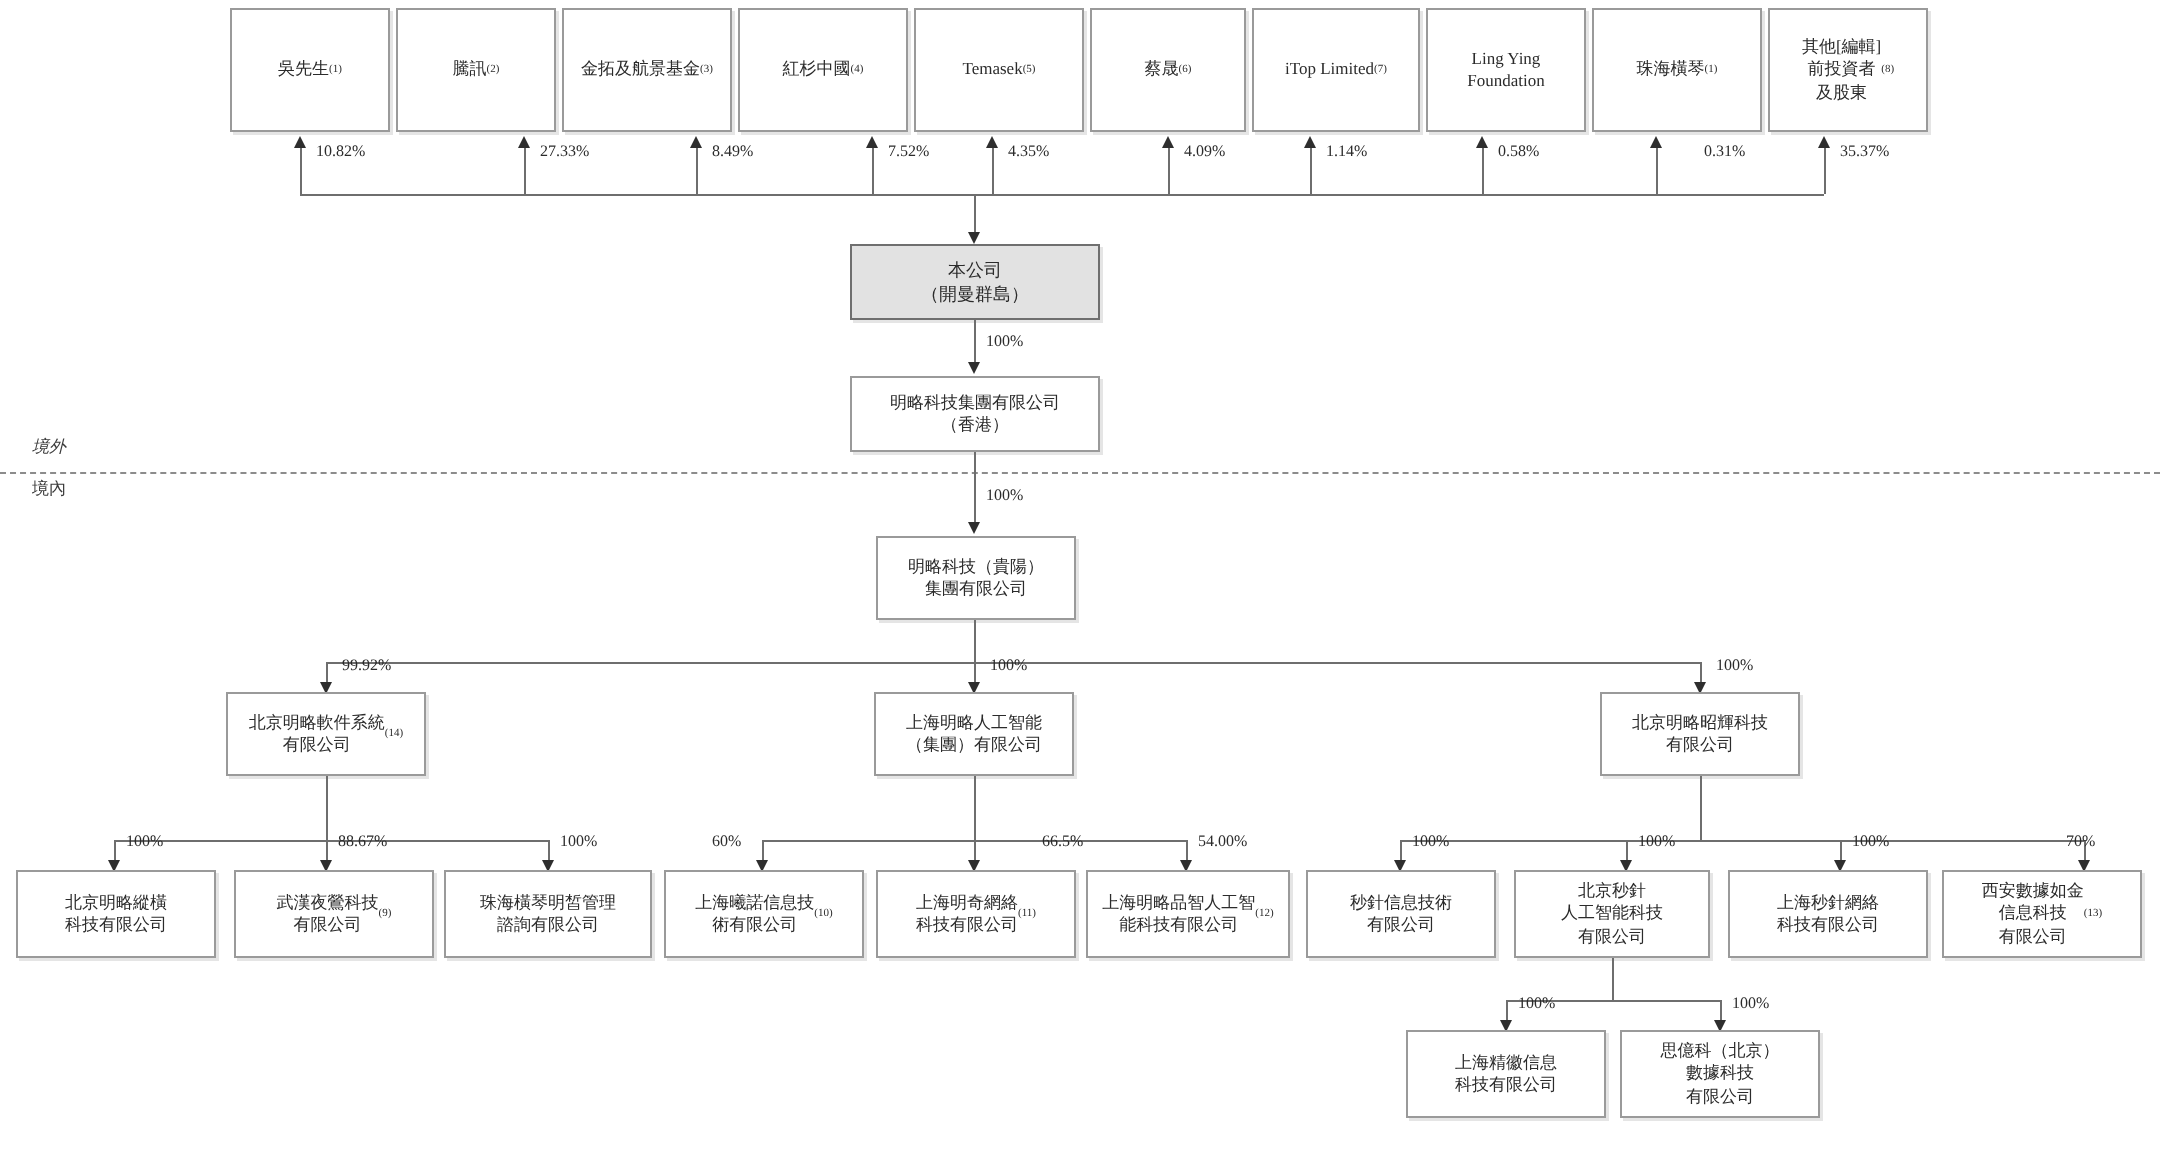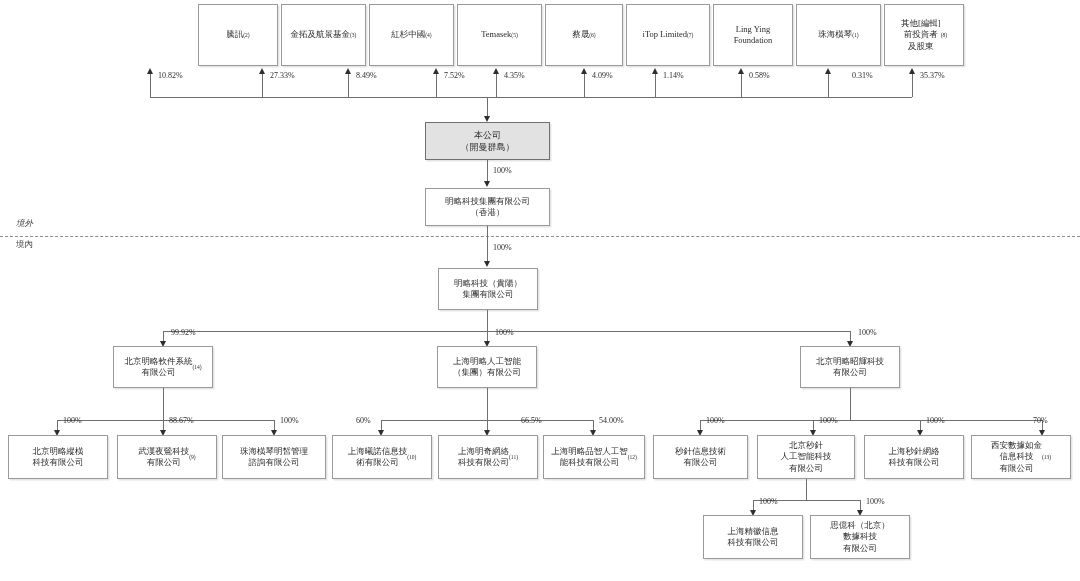--- a/index.html
+++ b/index.html
@@ -67,20 +67,24 @@
   }
   .juris{
     position:absolute;font-size:8.5px;color:#3a3a3a;white-space:nowrap;
   }
 </style>
 </head>
 <body>
 
 <div id="chart">
 
+  <div class="box shareholder" style="left:115px;top:4px;width:80px;height:62px;">
+    <span class="lbl">吳先生</span>
+      <sup>(1)</sup>
+  </div>
   <div class="box shareholder" style="left:198px;top:4px;width:80px;height:62px;">
     <span class="lbl">騰訊</span>
       <sup>(2)</sup>
   </div>
   <div class="box shareholder" style="left:281px;top:4px;width:85px;height:62px;">
     <span class="lbl">金拓及航景基金</span>
       <sup>(3)</sup>
   </div>
   <div class="box shareholder" style="left:457px;top:4px;width:85px;height:62px;">
     <span class="lbl">Temasek</span>

